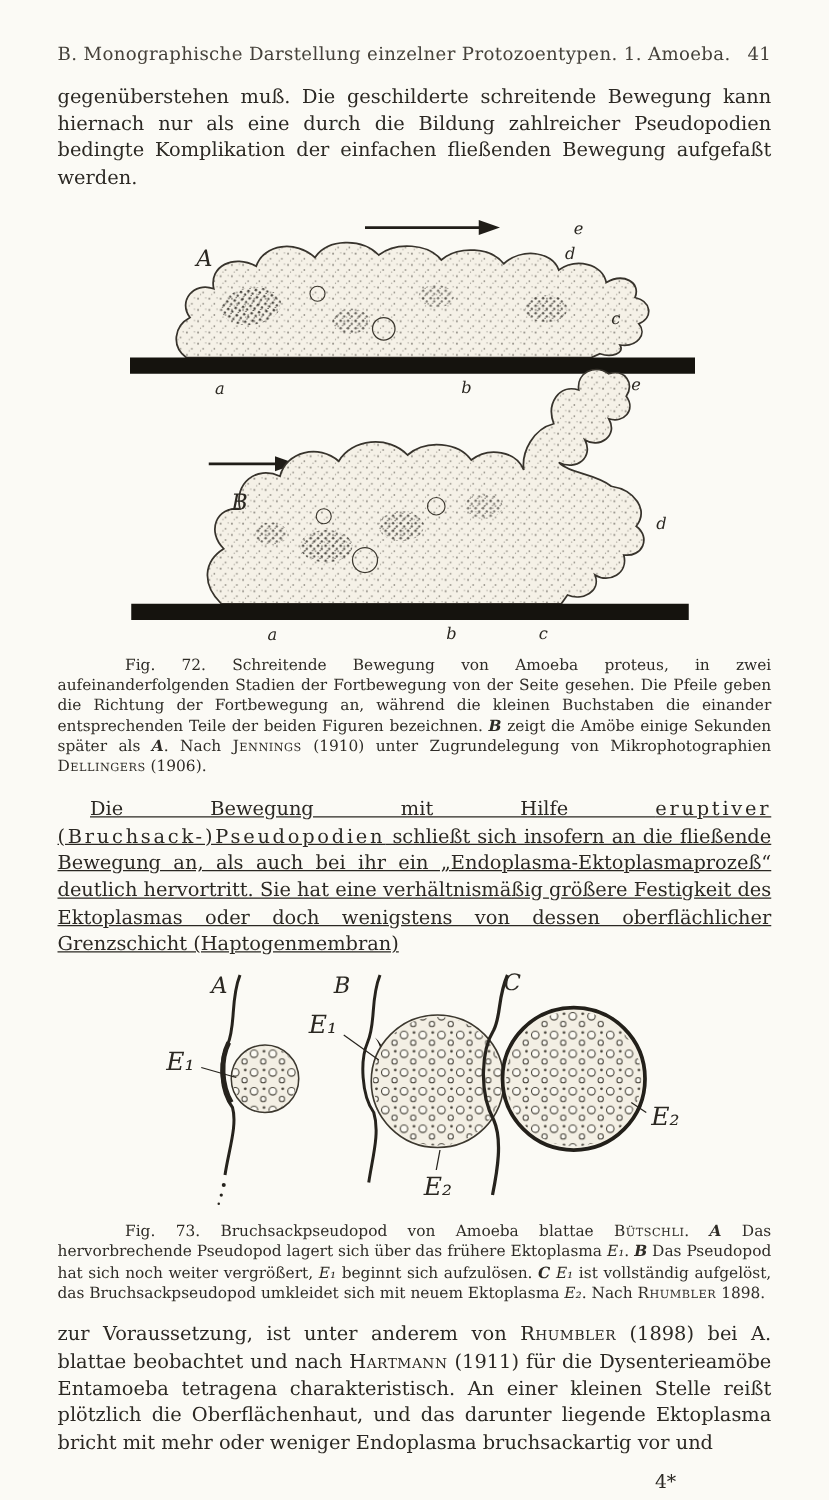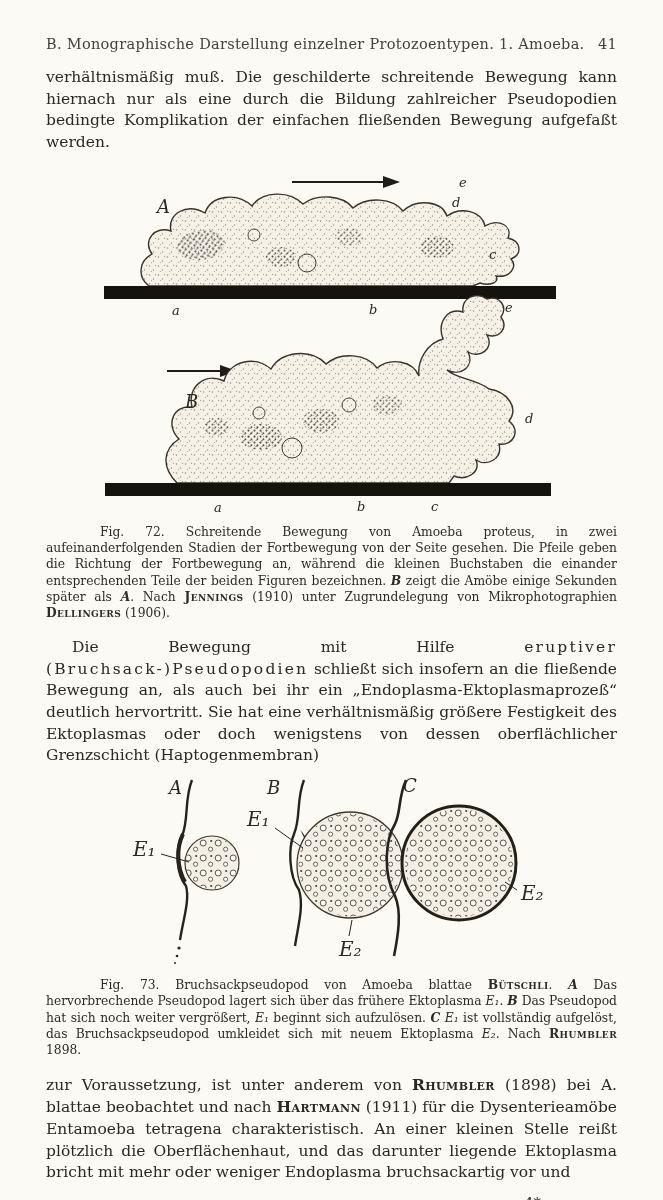--- a/index.html
+++ b/index.html
@@ -14,34 +14,34 @@
 
   .header {
     display:flex; justify-content:space-between; align-items:baseline;
     font-size:14.5px; letter-spacing:0.3px; color:#45413a;
   }
 
   .body-text {
     font-size:15.5px; line-height:1.4; text-align:justify;
     margin-top:15px; color:#2b2823;
   }
-  .body-text.indent { text-indent:26px; }
+  .body-text.indent { text-indent:26px;text-decoration:underline; }
 
   .caption {
     font-size:12.3px; line-height:1.33; text-align:justify;
     text-indent:54px; margin-top:7px; color:#2e2b26;
   }
 
   figure { margin-top:11px; text-align:center; }
   figure svg { display:block; margin:0 auto; }
 
   .seg-b  { font-weight:400; }
   .seg-i  { font-style:italic; }
   .seg-bi { font-weight:700; font-style:italic; }
-  .seg-sc { font-variant:small-caps; letter-spacing:0.4px;font-weight:bold; }
+  .seg-sc { font-variant:small-caps; letter-spacing:0.4px; }
   .seg-sp { letter-spacing:2.2px; }
 
   .footer {
     margin-top:10px; text-align:right; padding-right:76px;
     font-size:15px; color:#2b2823;
   }
 
   svg text { font-family:"DejaVu Serif","Liberation Serif",serif; fill:#2b2822; }
   .lbl-stage  { font-size:18px; font-style:italic; }
   .lbl-small  { font-size:13px; font-style:italic; }
@@ -50,21 +50,21 @@
 </head>
 <body>
 
 <div class="page">
 
   <div class="header">
     <span>B. Monographische Darstellung einzelner Protozoentypen. 1. Amoeba.</span>
     <span>41</span>
   </div>
 
-  <p class="body-text">verhältnismäßig muß. Die geschilderte schreitende Bewegung kann hiernach nur als eine durch die Bildung zahlreicher Pseudopodien bedingte Komplikation der einfachen fließenden Bewegung aufgefaßt werden.</p>
+  <p class="body-text">gegenüberstehen muß. Die geschilderte schreitende Bewegung kann hiernach nur als eine durch die Bildung zahlreicher Pseudopodien bedingte Komplikation der einfachen fließenden Bewegung aufgefaßt werden.</p>
 
   <figure>
     <svg width="565" height="352" viewBox="0 0 565 352">
       <defs>
         <pattern id="speck" width="9" height="9" patternUnits="userSpaceOnUse">
           <circle cx="1.5" cy="2" r="0.8" fill="#46423a"></circle>
           <circle cx="5.5" cy="6" r="0.7" fill="#46423a"></circle>
           <circle cx="7.6" cy="1.4" r="0.55" fill="#46423a"></circle>
           <circle cx="3.4" cy="7.6" r="0.5" fill="#46423a"></circle>
         </pattern>

